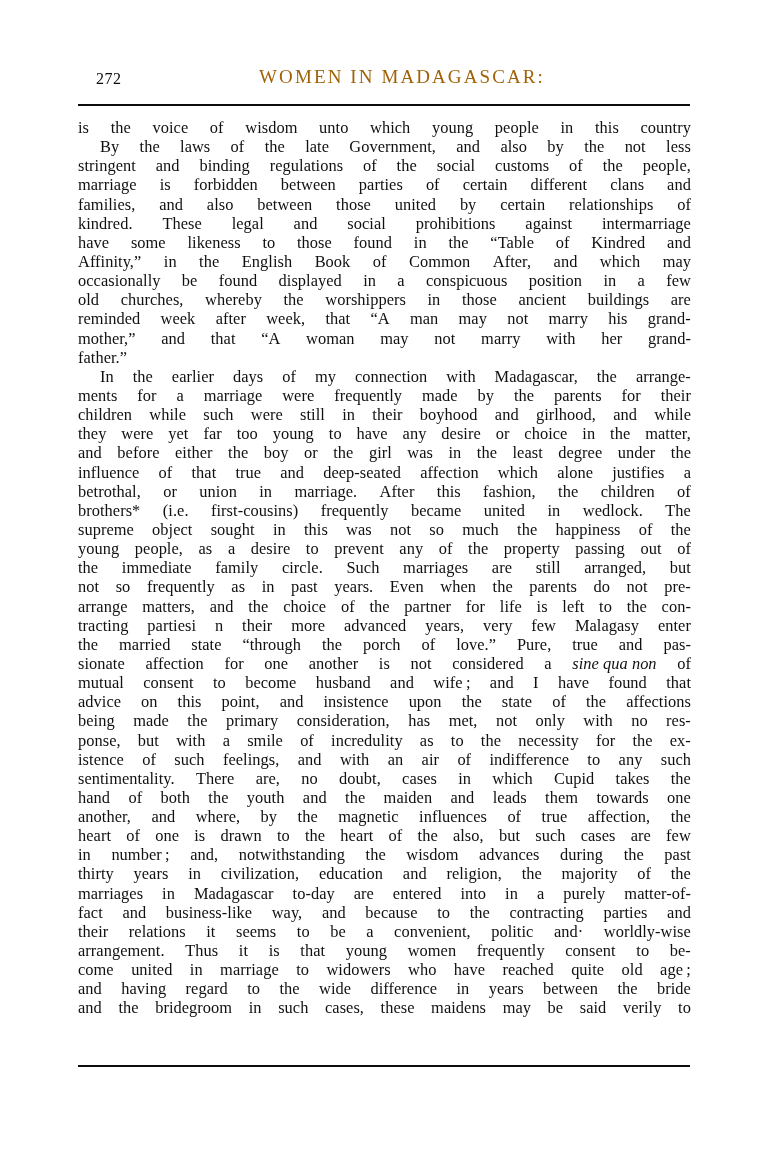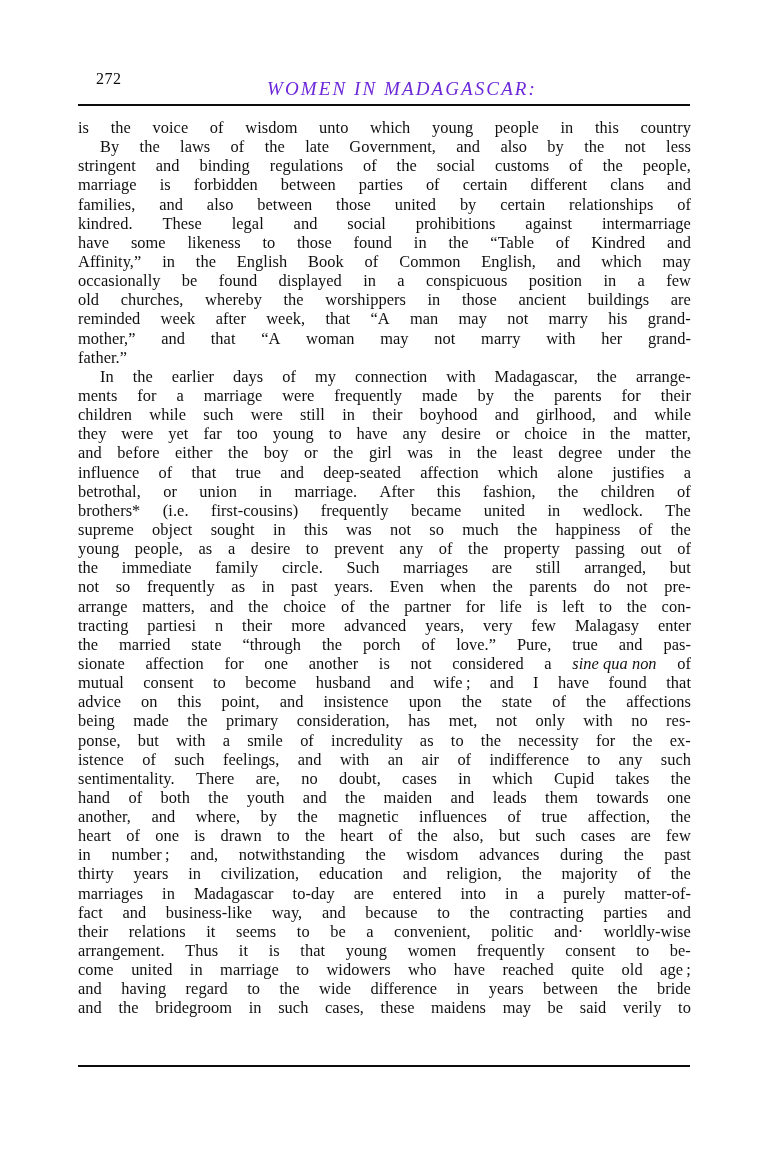--- a/index.html
+++ b/index.html
@@ -38,27 +38,26 @@
     left: 0;
     top: 4px;
     font-size: 16px;
     letter-spacing: 0.5px;
     color: #0d0d0d;
     font-family: "Liberation Serif", "DejaVu Serif", serif;
   }
   .running-head {
     position: absolute;
     left: 0;
-    top: 12px;
+    top: 0;
     width: 612px;
     text-align: center;
-    font-style: italic;
     font-size: 19px;
     letter-spacing: 2.1px;
-    color: #6d28d9;
+    color: #a16207;
     white-space: pre;
   }
 
   
   .rule-top {
     position: absolute;
     left: 78px;
     top: 104px;
     width: 612px;
     height: 2px;
@@ -230,21 +229,21 @@
         <span class="w">and</span>
       </div>
       <div class="line just">
         <span class="w">Affinity,”</span>
         <span class="w">in</span>
         <span class="w">the</span>
         <span class="w">English</span>
         <span class="w">Book</span>
         <span class="w">of</span>
         <span class="w">Common</span>
-        <span class="w">English,</span>
+        <span class="w">After,</span>
         <span class="w">and</span>
         <span class="w">which</span>
         <span class="w">may</span>
       </div>
       <div class="line just">
         <span class="w">occasionally</span>
         <span class="w">be</span>
         <span class="w">found</span>
         <span class="w">displayed</span>
         <span class="w">in</span>

